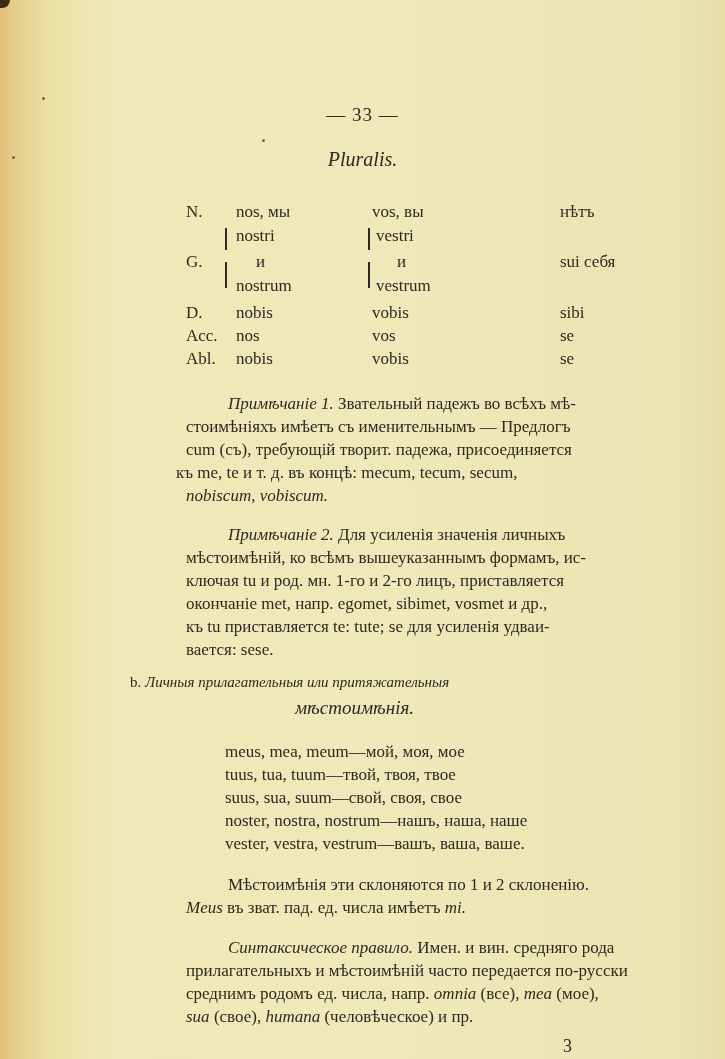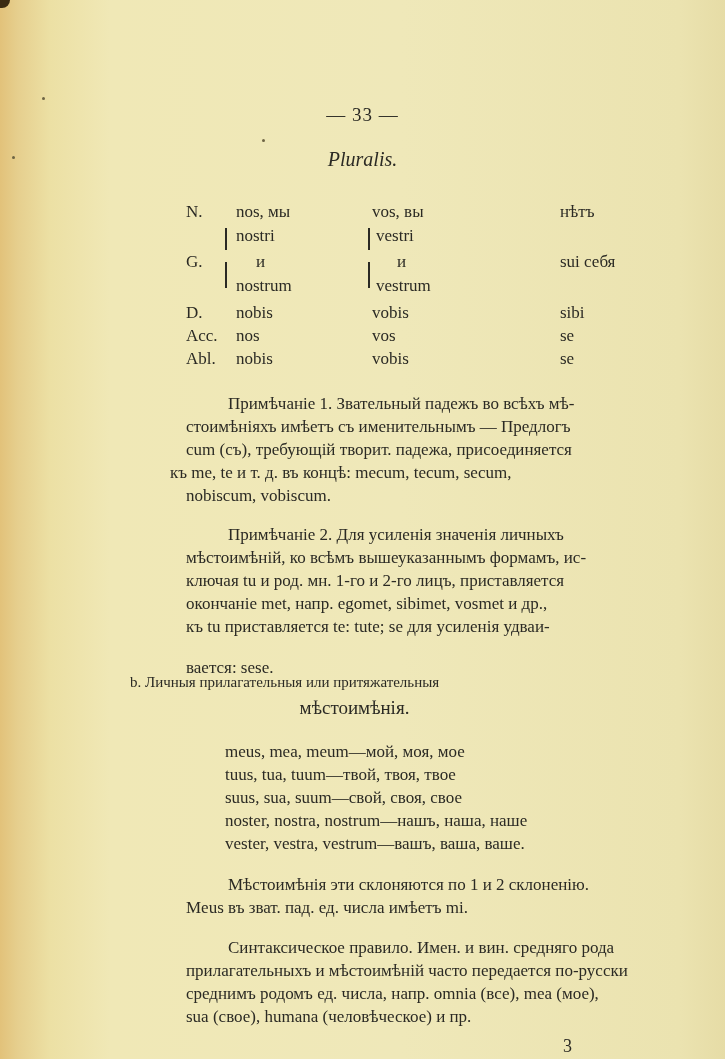--- a/index.html
+++ b/index.html
@@ -13,21 +13,21 @@
   .abs { position:absolute; white-space:nowrap; }
   .pagenum { top:104px; left:0; width:725px; text-align:center; font-size:19px; letter-spacing:1px; }
   .section-title { top:148px; left:0; width:725px; text-align:center; font-style:italic; font-size:20px; }
   .tbl { font-size:17px; }
   .lbl { left:186px; }
   .c1 { left:236px; }
   .c2 { left:372px; }
   .c3 { left:520px;margin-left:40px; }
   .bar { position:absolute; width:2px; background:#2b2a24; }
   .para { font-size:17px; line-height:23px; }
-  .it { }
+  .it { font-style:italic; }
   .list { font-size:17px; left:225px; }
   .footer-num { top:1003px; left:563px; font-size:18px; }
   .speck { position:absolute; width:3px; height:3px; border-radius:50%; background:#6d6444; }
 </style>
 </head>
 <body>
 
 <div class="shadow-corner"></div>
 <div class="speck" style="left:42px;top:97px"></div>
 <div class="speck" style="left:12px;top:156px"></div>
@@ -71,34 +71,34 @@
   <div class="abs c3" style="top:349px">se</div>
 </div>
 
 <div class="para">
   <div class="abs" style="top:392px;left:228px">
     <span class="it">Примѣчаніе 1.</span>
     <span>Звательный падежъ во всѣхъ мѣ-</span>
   </div>
   <div class="abs" style="top:415px;left:186px">стоимѣніяхъ имѣетъ съ именительнымъ — Предлогъ</div>
   <div class="abs" style="top:438px;left:186px">cum (съ), требующій творит. падежа, присоединяется</div>
-  <div class="abs" style="top:461px;left:170px">къ me, te и т. д. въ концѣ: mecum, tecum, secum,</div>
+  <div class="abs" style="top:461px;left:176px">къ me, te и т. д. въ концѣ: mecum, tecum, secum,</div>
   <div class="abs it" style="top:484px;left:186px">nobiscum, vobiscum.</div>
 </div>
 
 <div class="para">
   <div class="abs" style="top:523px;left:228px">
     <span class="it">Примѣчаніе 2.</span>
     <span>Для усиленія значенія личныхъ</span>
   </div>
   <div class="abs" style="top:546px;left:186px">мѣстоимѣній, ко всѣмъ вышеуказаннымъ формамъ, ис-</div>
   <div class="abs" style="top:569px;left:186px">ключая tu и род. мн. 1-го и 2-го лицъ, приставляется</div>
   <div class="abs" style="top:592px;left:186px">окончаніе met, напр. egomet, sibimet, vosmet и др.,</div>
   <div class="abs" style="top:615px;left:186px">къ tu приставляется te: tute; se для усиленія удваи-</div>
-  <div class="abs" style="top:656px;left:186px">вается: sese.</div>
+  <div class="abs" style="top:638px;left:186px">вается: sese.</div>
 </div>
 
 <div>
   <div class="abs" style="top:674px;left:130px;font-size:15px">
     <span>b.</span>
     <span class="it">Личныя прилагательныя или притяжательныя</span>
   </div>
   <div class="abs it" style="top:697px;left:0;width:709px;text-align:center;font-size:19px">мѣстоимѣнія.</div>
 </div>
 

